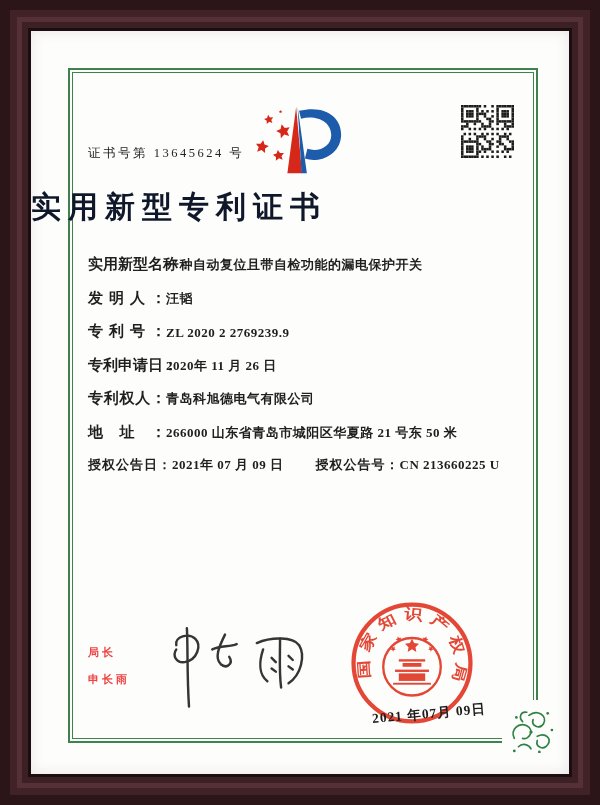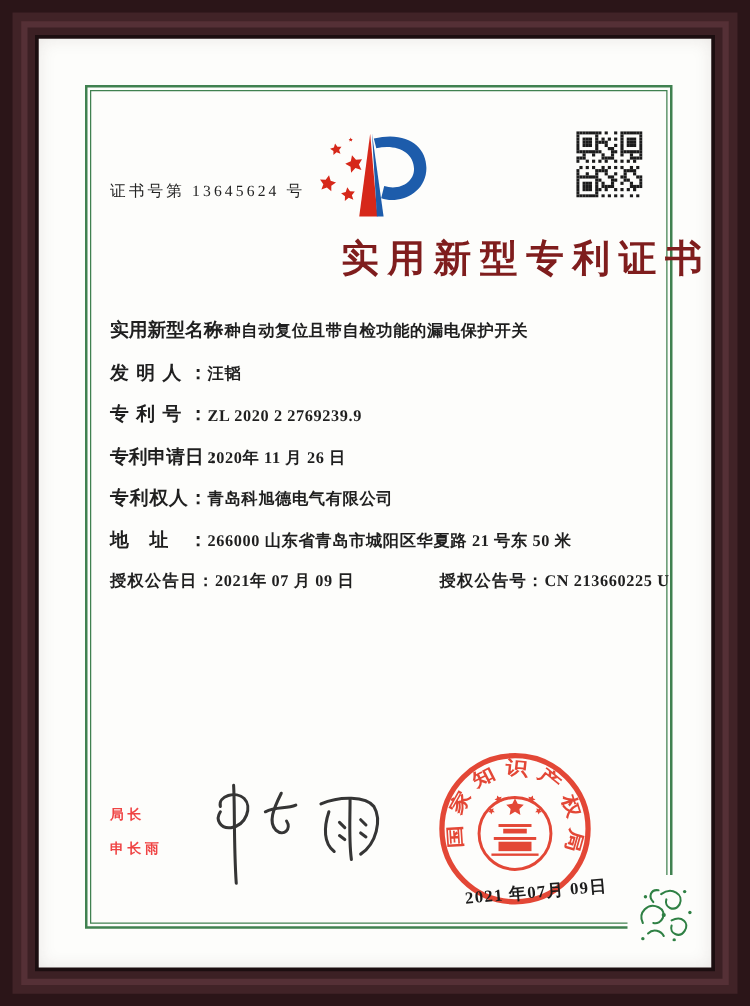--- a/index.html
+++ b/index.html
@@ -10,29 +10,29 @@
                     0 0 0 21px #412327,0 0 0 31px #2b1518, inset 0 0 14px rgba(60,30,30,.10);}
   
   .gborder{position:absolute;left:37px;top:37px;width:466px;height:671px;border:2px solid #408150;z-index:1;}
   .gborder-inner{position:absolute;inset:2px;border:1px solid #408150;}
   .corner-patch{position:absolute;left:471px;top:669px;width:54px;height:54px;background:#fdfdfb;z-index:2;}
   .flourish{position:absolute;left:477px;top:676px;width:46px;height:46px;z-index:3;}
   
   .certno{position:absolute;left:57px;top:70px;font-size:12.5px;color:#222;letter-spacing:2.5px;z-index:2;margin-top:44px;}
   .qr{position:absolute;left:430px;top:74px;width:53px;height:53px;z-index:2;}
   .logo{position:absolute;left:216px;top:74px;width:110px;height:76px;z-index:2;}
-  .title{position:absolute;left:0;top:156px;width:100%;text-align:right;font-size:30px;font-weight:700;
-         color:#7f1d1d;letter-spacing:7px;z-index:2;}
+  .title{position:absolute;left:0;top:156px;width:100%;text-align:left;font-size:30px;font-weight:700;
+         color:#0f172a;letter-spacing:7px;z-index:2;}
   
   .fields{position:absolute;left:57px;top:224px;width:430px;z-index:2;font-size:13px;color:#1f1f1f;font-weight:600;}
   .frow{height:21px;margin-bottom:12.5px;white-space:nowrap;}
   .flabel{display:inline-block;width:78px;font-size:15px;text-align:justify;text-align-last:justify;vertical-align:bottom;}
   .fcolon::after{content:"\FF1A";}
   .fvalue{letter-spacing:.5px;text-align:center;}
-  .grantrow{display:flex;gap:68px;height:21px;white-space:nowrap;}
+  .grantrow{display:flex;gap:32px;height:21px;white-space:nowrap;}
   .glabel{letter-spacing:1px;}
   
   .body-text{position:absolute;left:57px;top:446px;width:428px;z-index:2;font-size:12.5px;line-height:22px;
              color:#2e2e2e;text-align:justify;}
   .body-text p{margin:0;text-indent:2em;}
   
   .signer{position:absolute;left:57px;top:608px;z-index:2;font-family:Liberation Serif, serif;
           font-size:11px;font-weight:700;color:#ef4444;letter-spacing:3px;line-height:27px;}
   .signature{position:absolute;left:122px;top:592px;width:180px;height:92px;z-index:2;}
   .seal{position:absolute;left:315px;top:566px;width:132px;height:132px;z-index:2;opacity:.93;}

